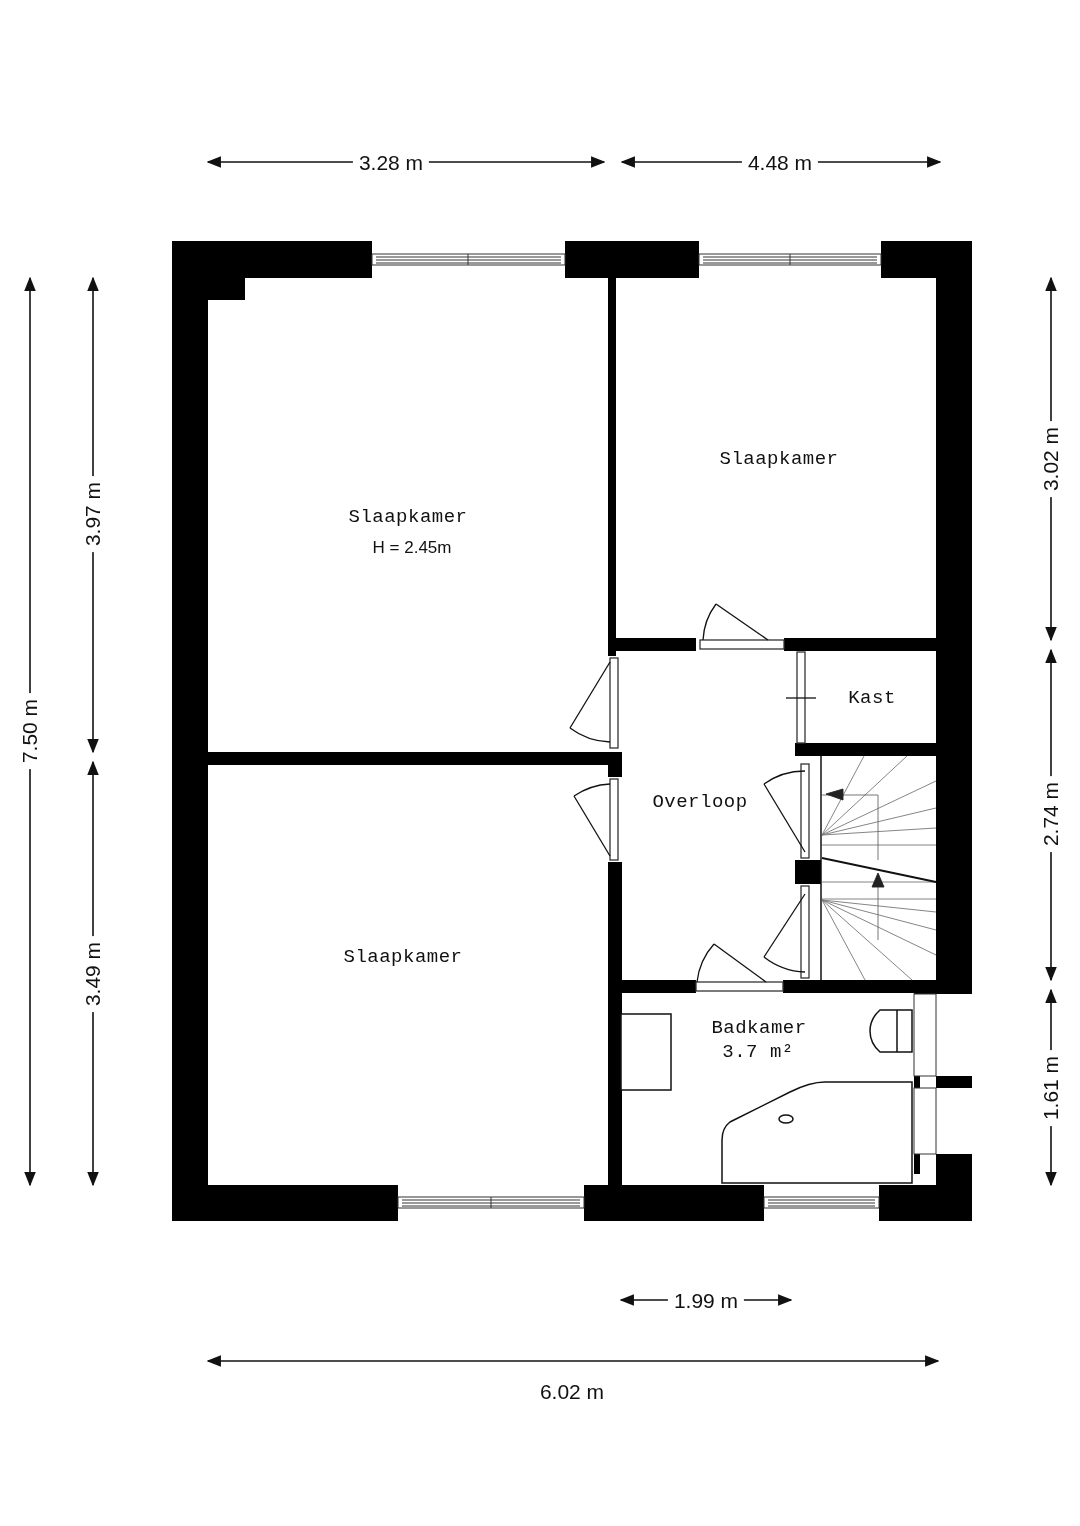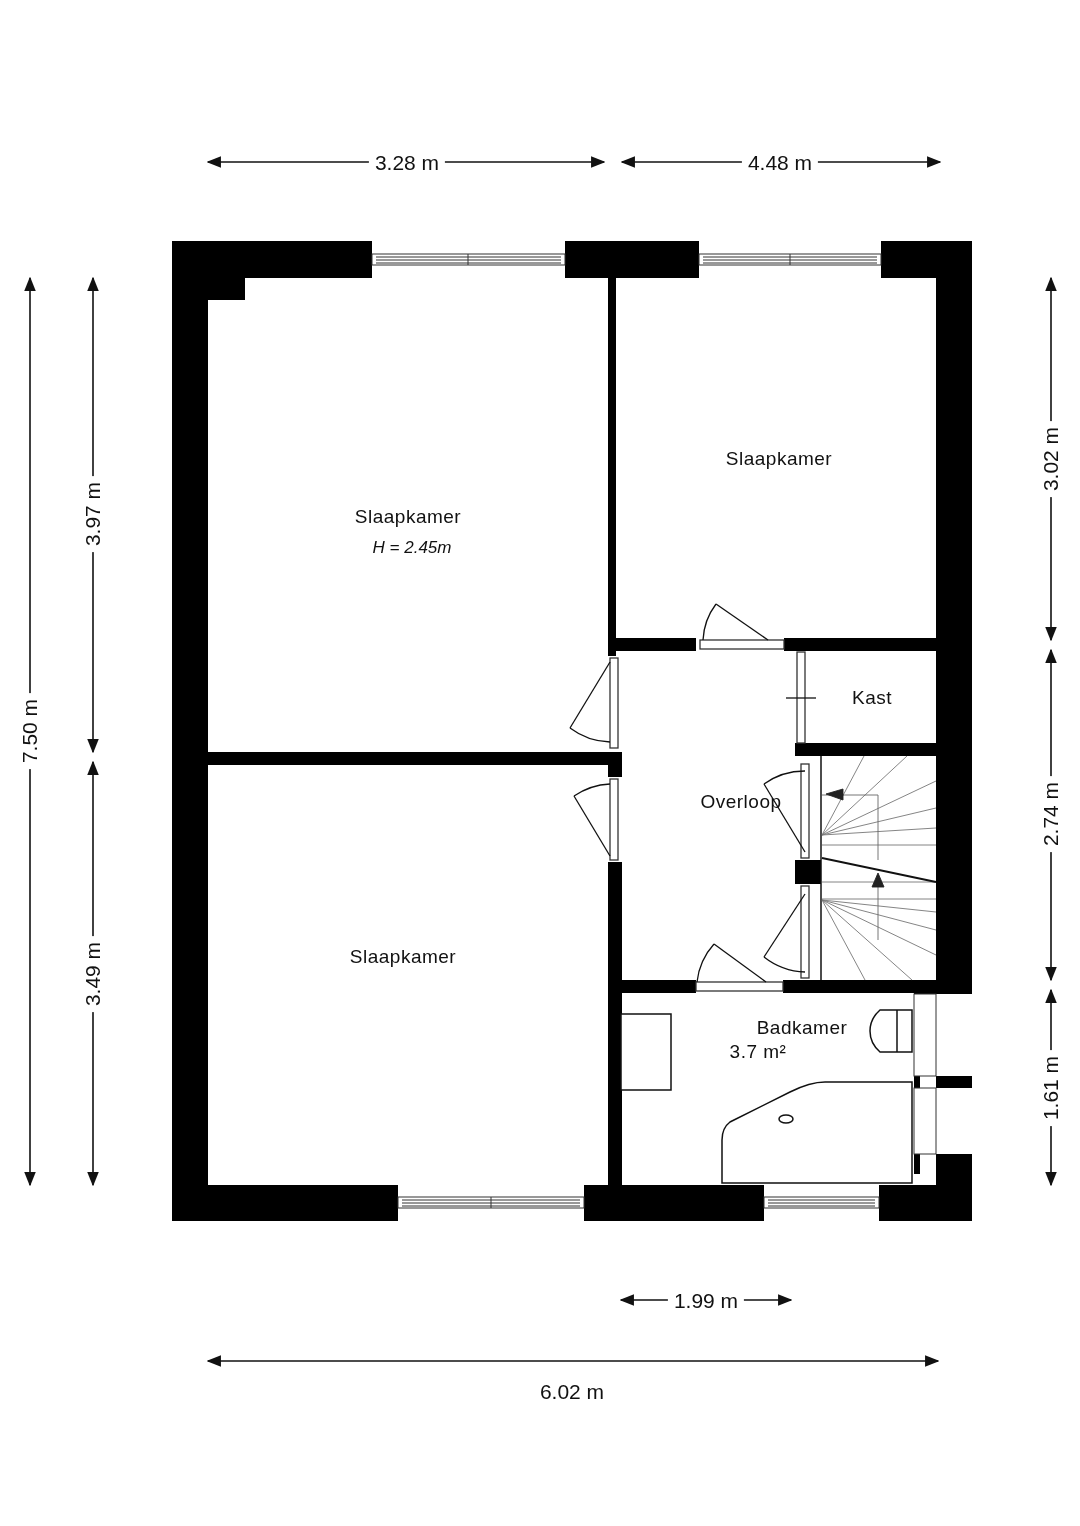--- a/index.html
+++ b/index.html
@@ -1,21 +1,21 @@
 <!DOCTYPE html>
 <html><head>
 <meta charset="utf-8">
 <style>
   html, body { margin: 0; padding: 0; background: #ffffff; }
   body { width: 1080px; height: 1526px; position: relative; overflow: hidden;
          font-family: "Liberation Sans", sans-serif; color: #111; }
   svg { position: absolute; left: 0; top: 0; }
   .lbl { position: absolute; white-space: nowrap; transform: translate(-50%, -50%); }
-  .room { font-family: Liberation Sans, sans-serif; font-size: 19px; letter-spacing: 0.5px; color: #111; }
-  .sub { font-family: "Liberation Sans", sans-serif; font-size: 17px; color: #111; font-style: italic; }
+  .room { font-family: Liberation Mono, monospace; font-size: 19px; letter-spacing: 0.5px; color: #111; }
+  .sub { font-family: "Liberation Sans", sans-serif; font-size: 17px; color: #111; }
   .dim { font-family: "Liberation Sans", sans-serif; font-size: 21px; background: #fff; padding: 0 6px; color: #111; }
   .dimv { transform: translate(-50%, -50%) rotate(-90deg); }
 </style>
 </head>
 <body>
 
 <svg width="1080" height="1526" viewBox="0 0 1080 1526">
   <defs>
     <marker id="arr" viewBox="0 0 10 10" refX="9" refY="5" markerWidth="9" markerHeight="9" orient="auto-start-reverse">
       <path d="M0,1 L10,5 L0,9 z" fill="#111"></path>
@@ -142,25 +142,25 @@
     <path d="M912,1082 L825,1082 Q810,1082 790,1092 L730,1122 Q722,1128 722,1140 L722,1183 L912,1183 z"></path>
     <ellipse cx="786" cy="1119" rx="7" ry="4" fill="none"></ellipse>
   </g>
 </svg>
 
 <div class="lbl room" style="left:408px;top:517px;">Slaapkamer</div>
 <div class="lbl sub" style="left:412px;top:548px;">H = 2.45m</div>
 <div class="lbl room" style="left:779px;top:459px;">Slaapkamer</div>
 <div class="lbl room" style="left:403px;top:957px;">Slaapkamer</div>
 <div class="lbl room" style="left:872px;top:698px;text-align:right;">Kast</div>
-<div class="lbl room" style="left:700px;top:802px;margin-left:41px;">Overloop</div>
-<div class="lbl room" style="left:802px;top:1028px;text-align:right;">Badkamer</div>
+<div class="lbl room" style="left:700px;top:802px;">Overloop</div>
+<div class="lbl room" style="left:759px;top:1028px;text-align:right;">Badkamer</div>
 <div class="lbl room" style="left:758px;top:1052px;">3.7 m²</div>
 
-<div class="lbl dim" style="left:407px;top:163px;">3.28 m</div>
+<div class="lbl dim" style="left:391px;top:163px;">3.28 m</div>
 <div class="lbl dim" style="left:780px;top:163px;">4.48 m</div>
 <div class="lbl dim dimv" style="left:30px;top:731px;">7.50 m</div>
 <div class="lbl dim dimv" style="left:93px;top:514px;">3.97 m</div>
 <div class="lbl dim dimv" style="left:93px;top:974px;">3.49 m</div>
 <div class="lbl dim dimv" style="left:1051px;top:459px;">3.02 m</div>
 <div class="lbl dim dimv" style="left:1051px;top:814px;">2.74 m</div>
 <div class="lbl dim dimv" style="left:1051px;top:1088px;">1.61 m</div>
 <div class="lbl dim" style="left:706px;top:1301px;">1.99 m</div>
 <div class="lbl dim" style="left:572px;top:1392px;">6.02 m</div>
 

